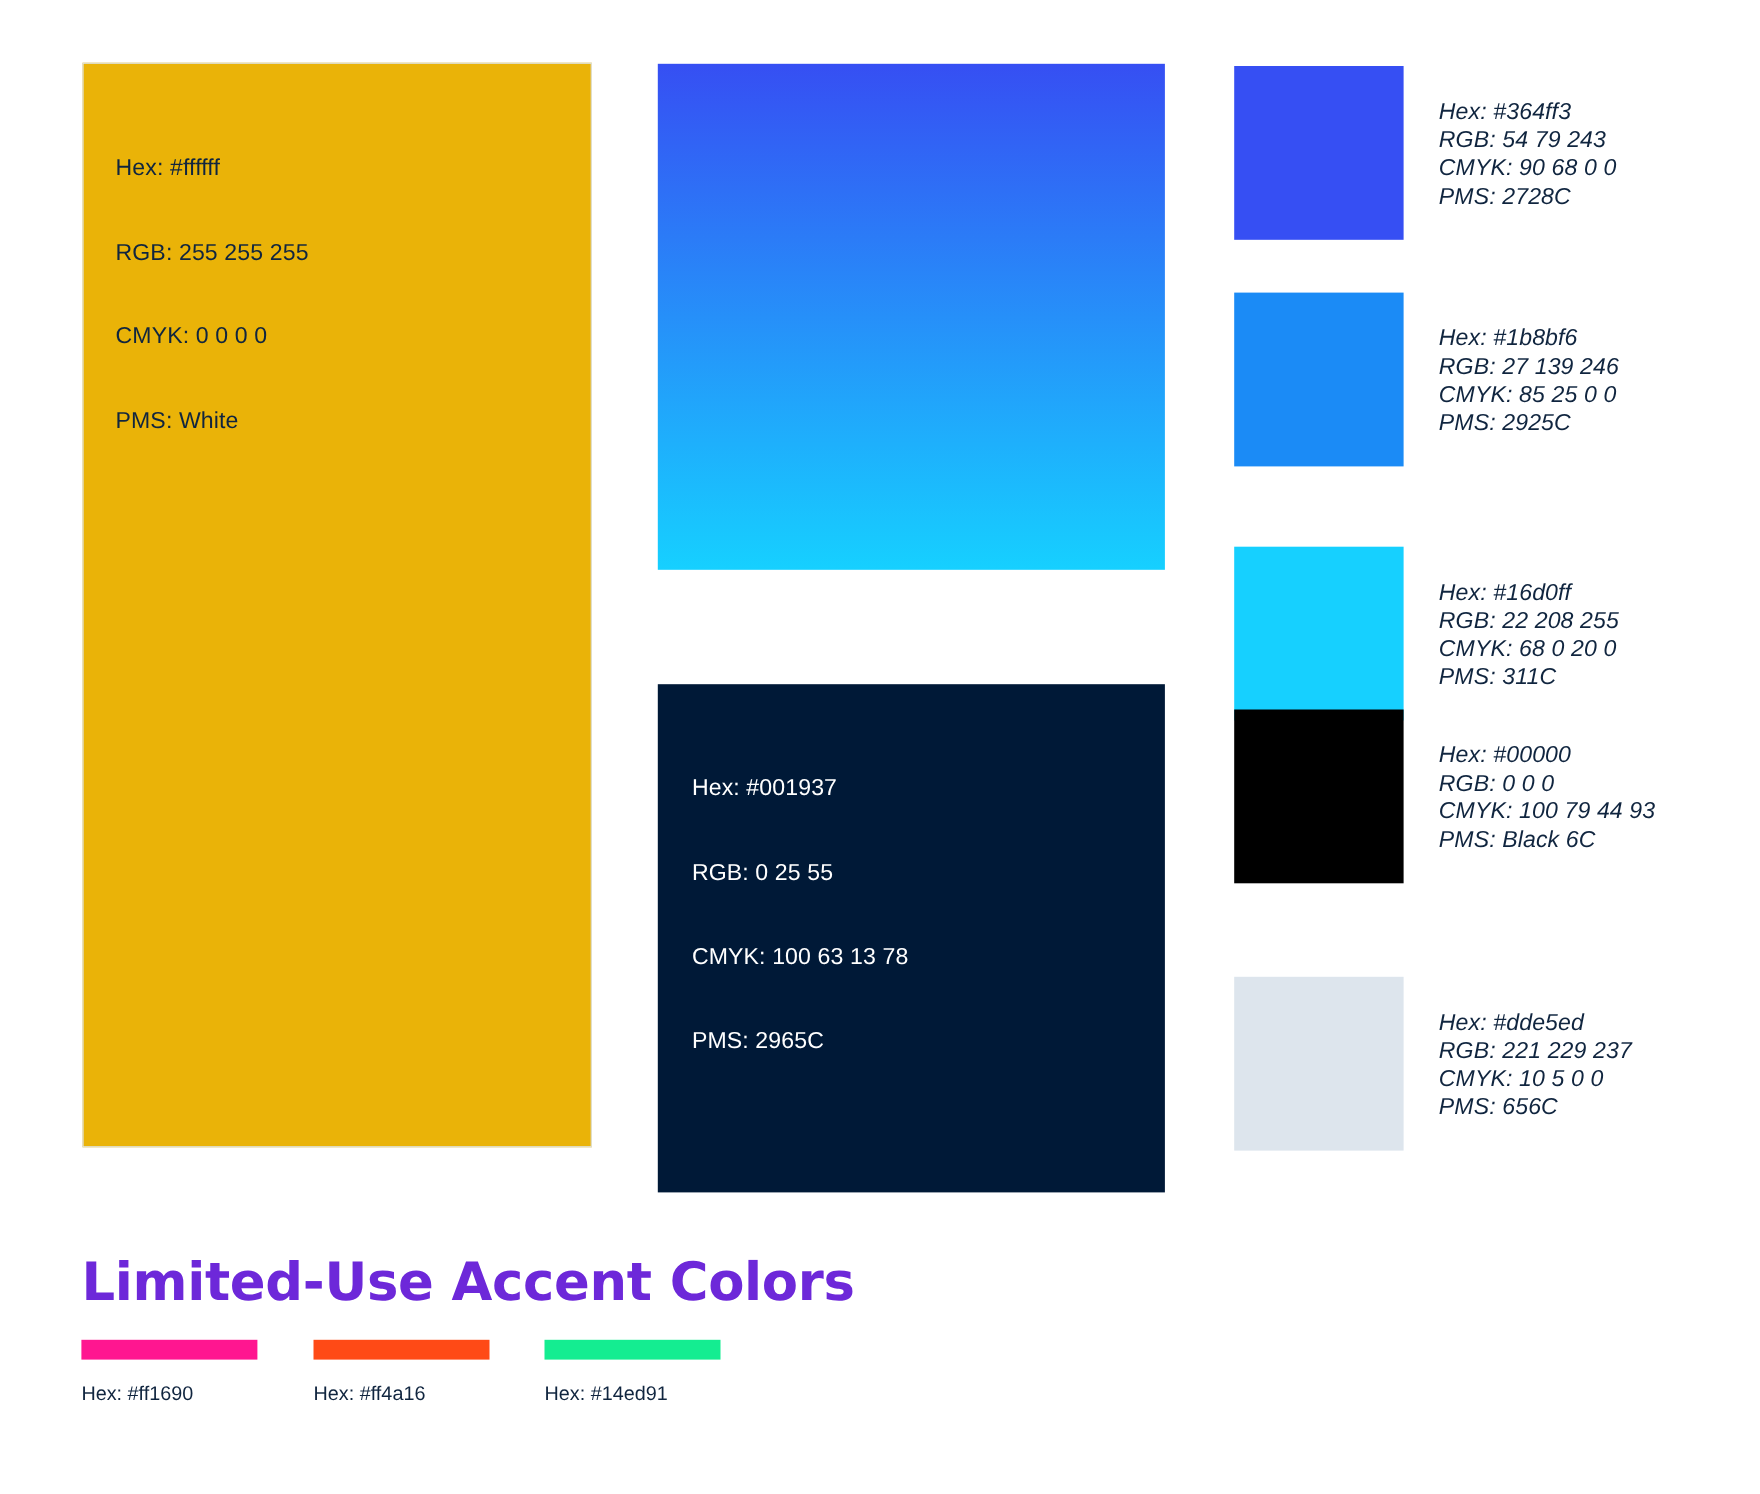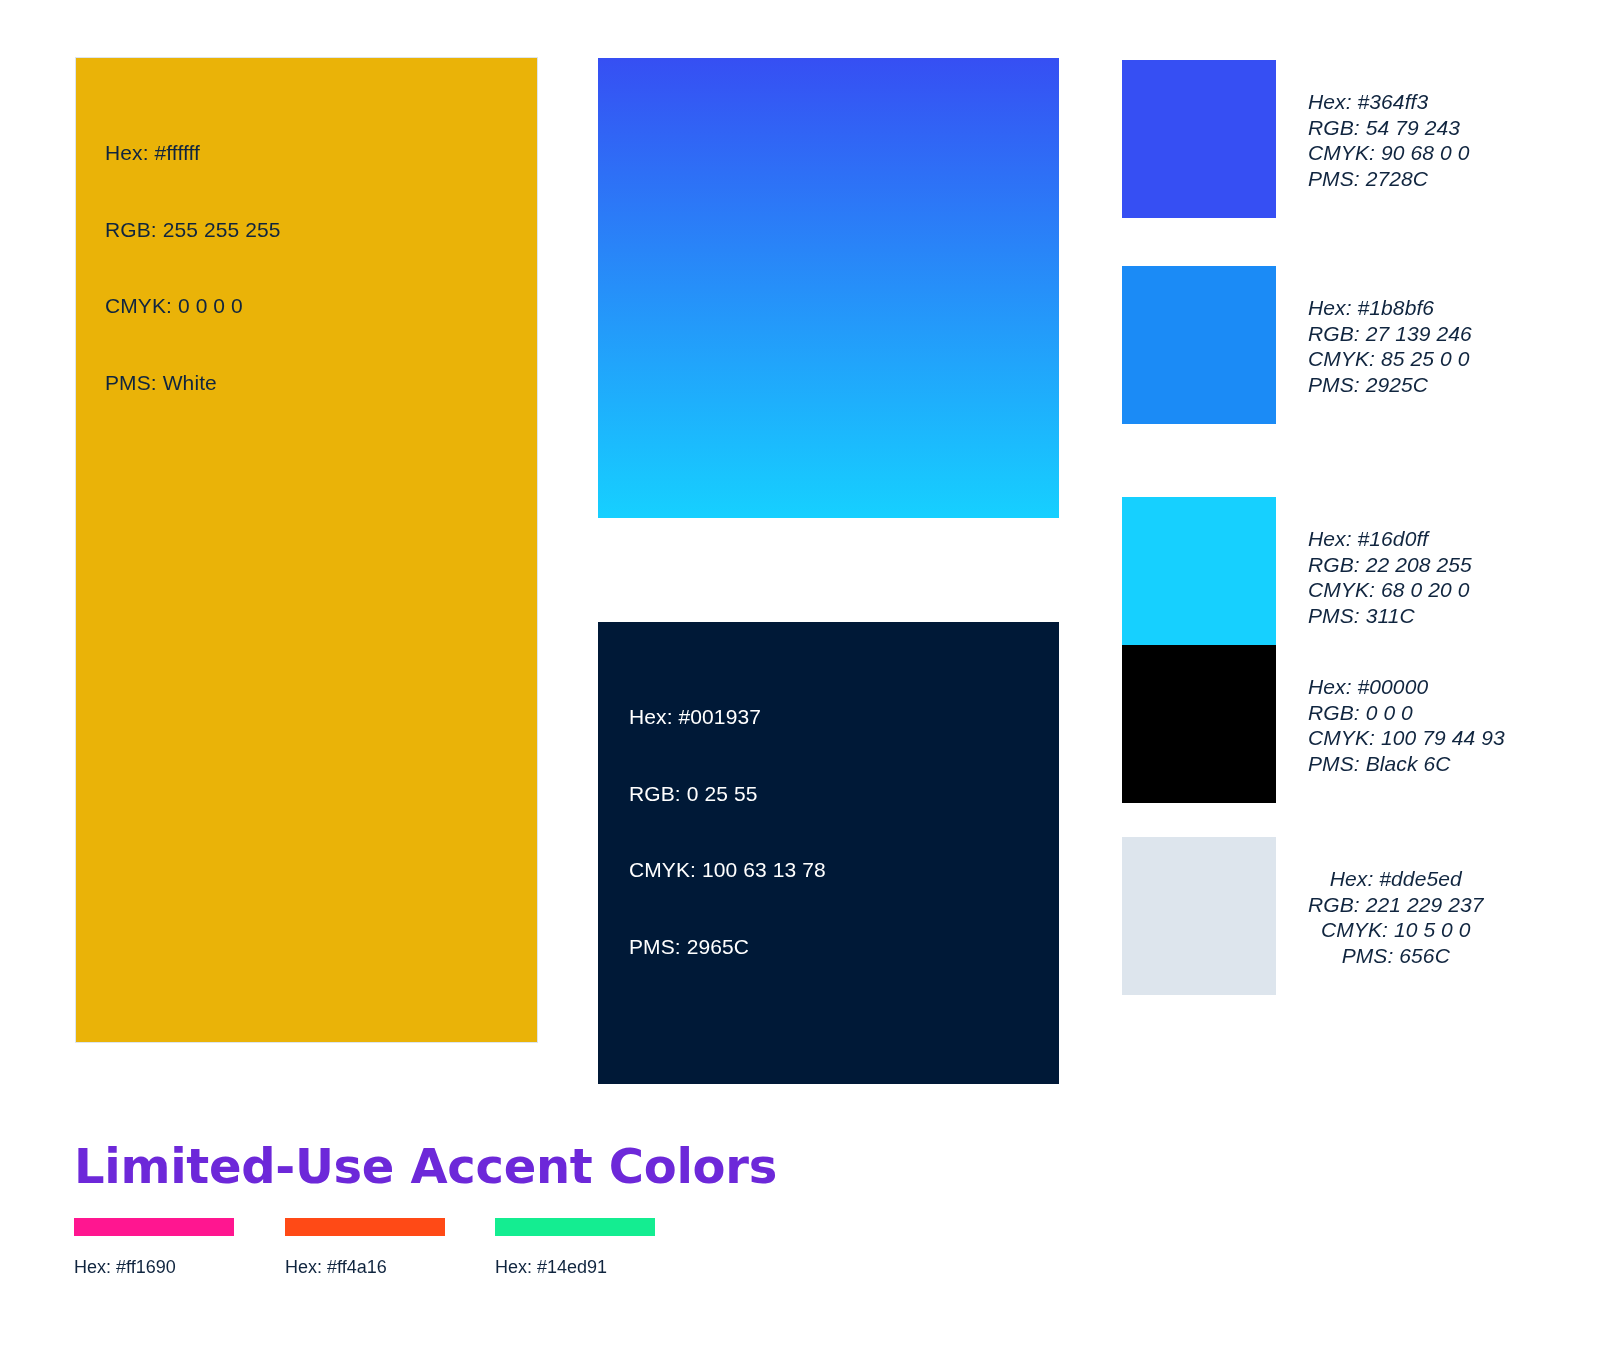--- a/index.html
+++ b/index.html
@@ -152,21 +152,21 @@
       <div class="spec"><div>Hex: #1b8bf6</div><div>RGB: 27 139 246</div><div>CMYK: 85 25 0 0</div><div>PMS: 2925C</div></div>
     </div>
     <div class="swatch-row" style="top: 497px;">
       <div class="swatch-chip" style="background: rgb(22, 208, 255);"></div>
       <div class="spec"><div>Hex: #16d0ff</div><div>RGB: 22 208 255</div><div>CMYK: 68 0 20 0</div><div>PMS: 311C</div></div>
     </div>
     <div class="swatch-row" style="top: 645px; padding-left: 16px;">
       <div class="swatch-chip" style="background: rgb(0, 0, 0);"></div>
       <div class="spec"><div>Hex: #00000</div><div>RGB: 0 0 0</div><div>CMYK: 100 79 44 93</div><div>PMS: Black 6C</div></div>
     </div>
-    <div class="swatch-row" style="top: 837px; text-align: center;">
+    <div class="swatch-row" style="top: 888px;">
       <div class="swatch-chip" style="background: rgb(221, 229, 237);"></div>
       <div class="spec"><div>Hex: #dde5ed</div><div>RGB: 221 229 237</div><div>CMYK: 10 5 0 0</div><div>PMS: 656C</div></div>
     </div>
   </div>
 
 <div class="accent-title">Limited-Use Accent Colors</div>
 
 <div id="accent-list">
     <div class="accent-item" style="left: 74px;">
       <div class="accent-bar" style="background: rgb(255, 22, 144);"></div>

